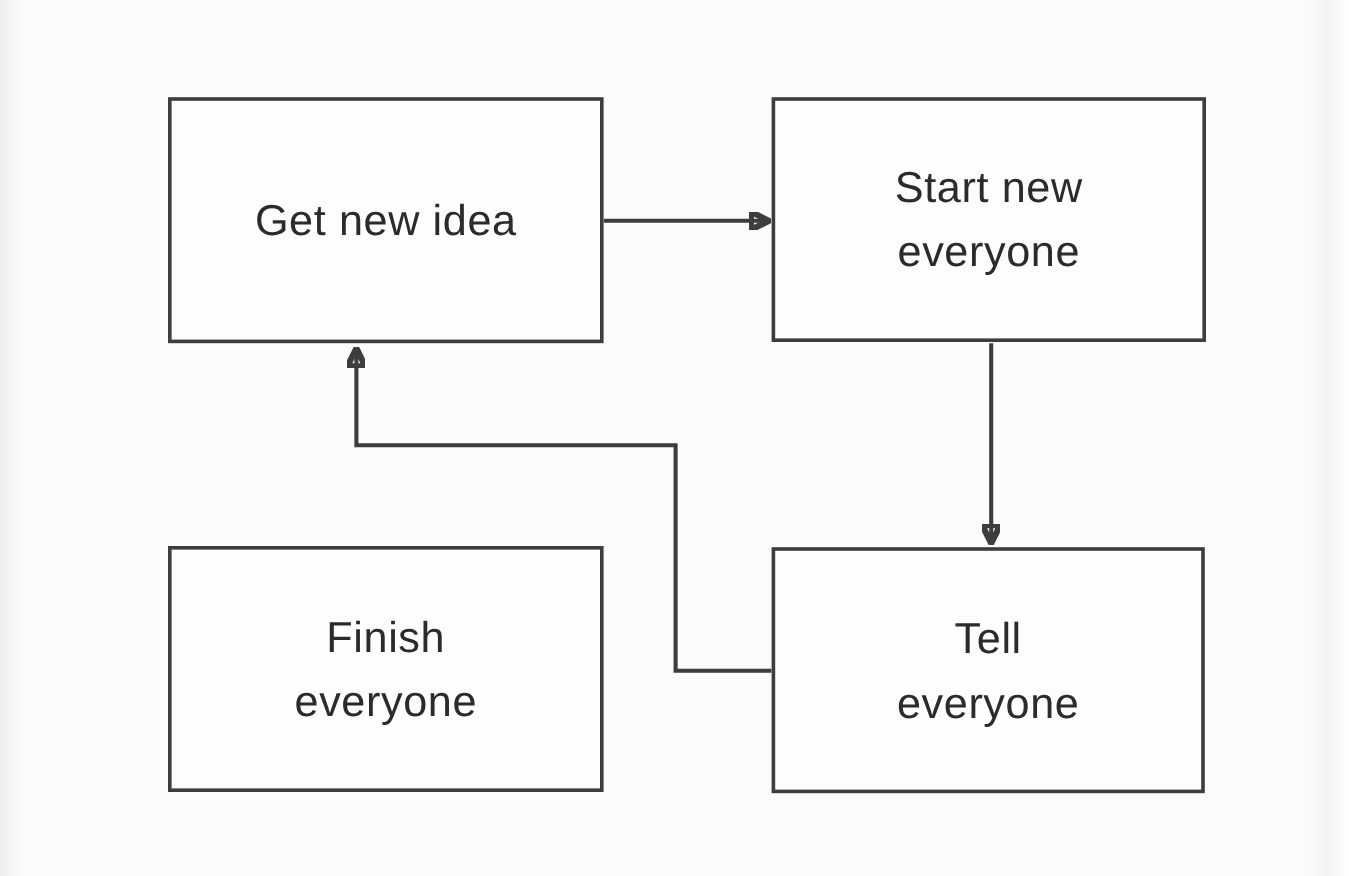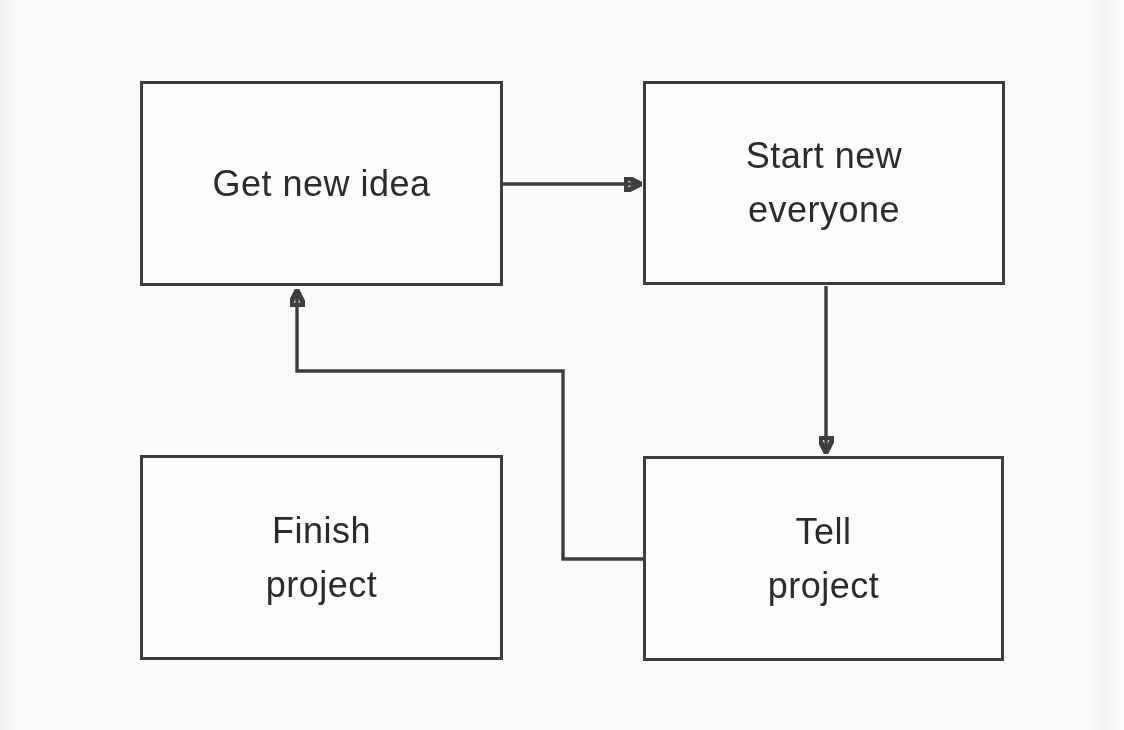--- a/index.html
+++ b/index.html
@@ -89,21 +89,21 @@
     <span class="node-label">Get new idea</span>
   </div>
 
   <div class="node node-start-new-project">
     <span class="node-label">Start new
 everyone</span>
   </div>
 
   <div class="node node-finish-project">
     <span class="node-label">Finish
-project</span>
+everyone</span>
   </div>
 
   <div class="node node-tell-everyone">
     <span class="node-label">Tell
-project</span>
+everyone</span>
   </div>
 
 </div>
 
 </body></html>

